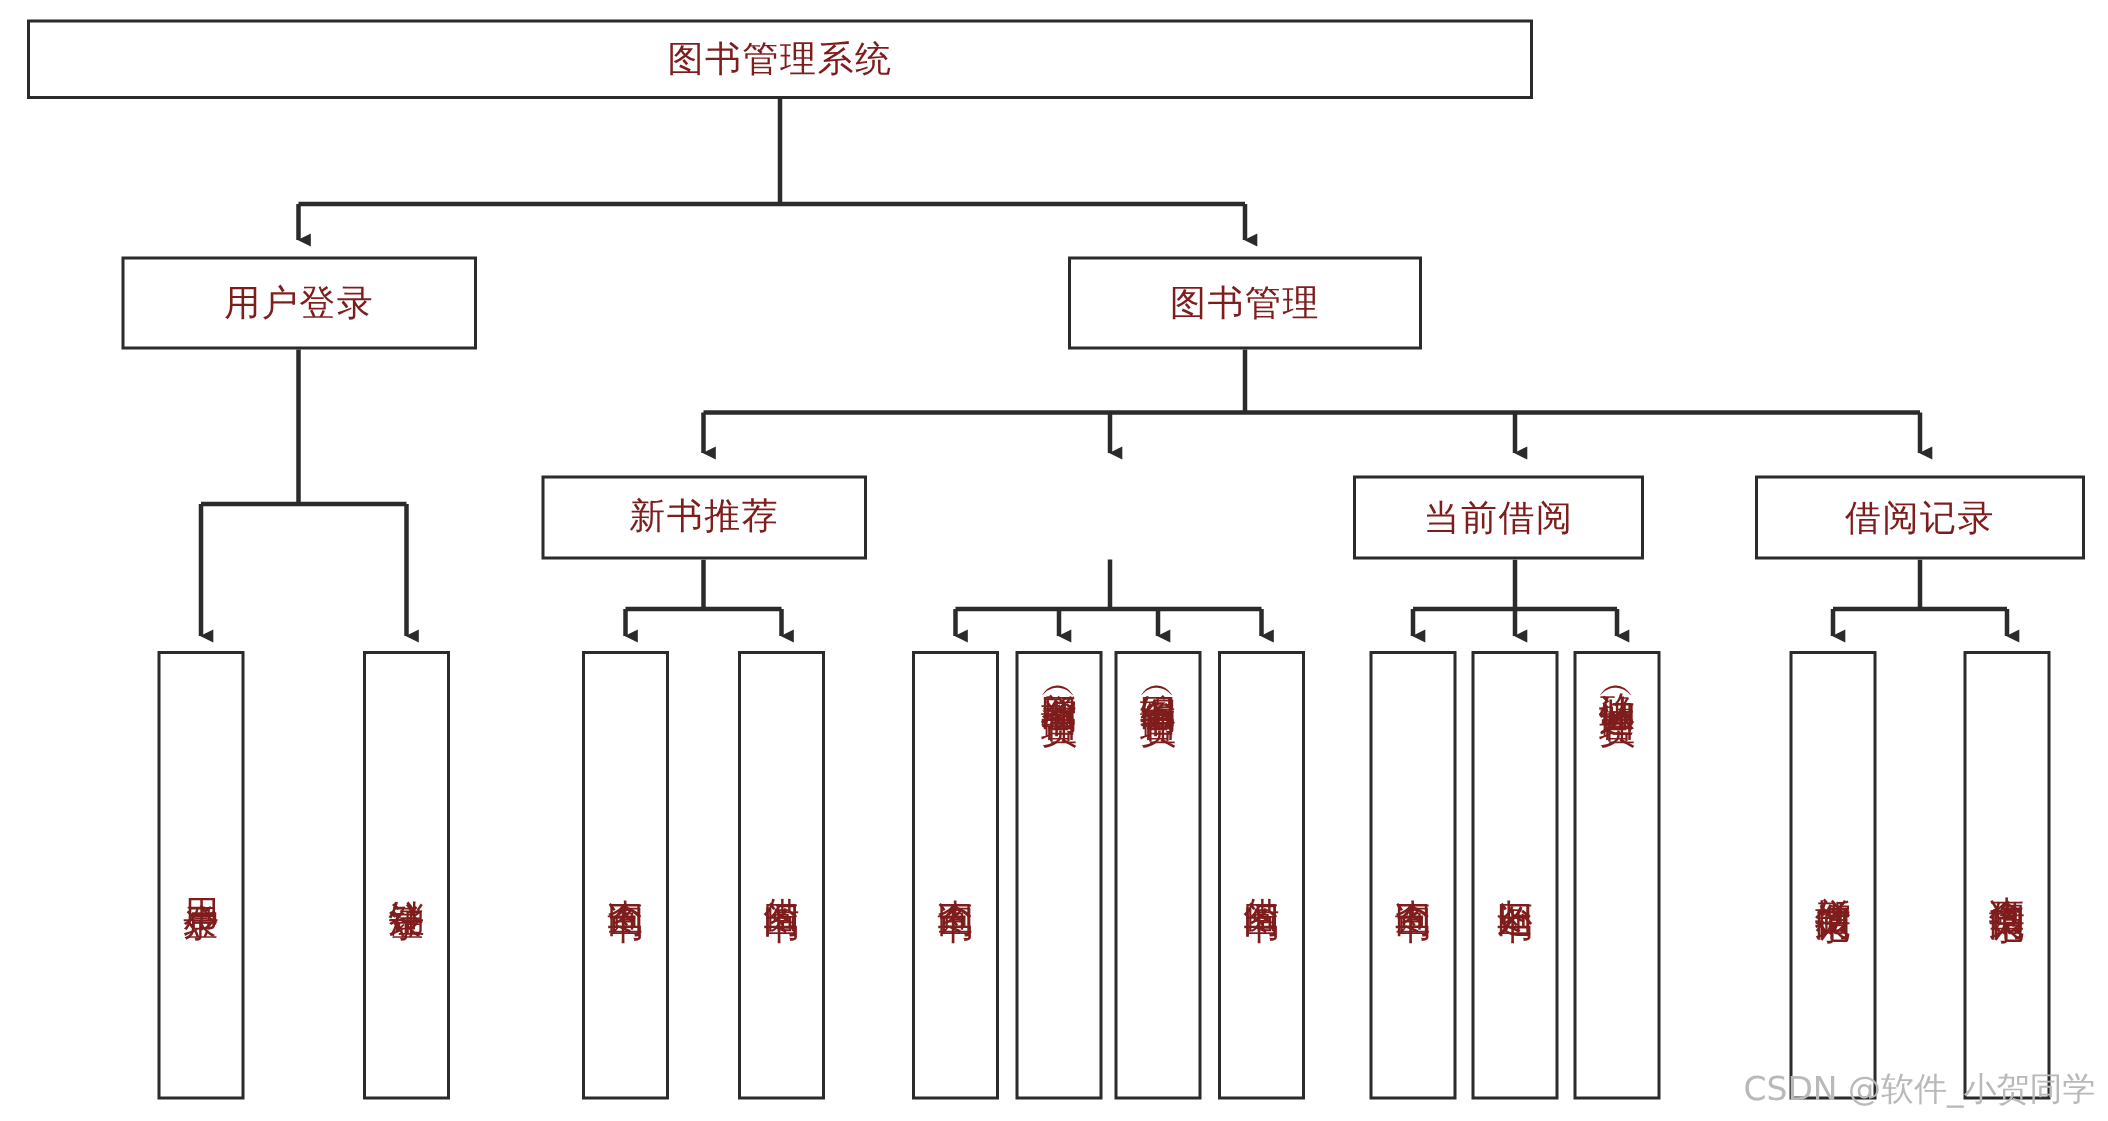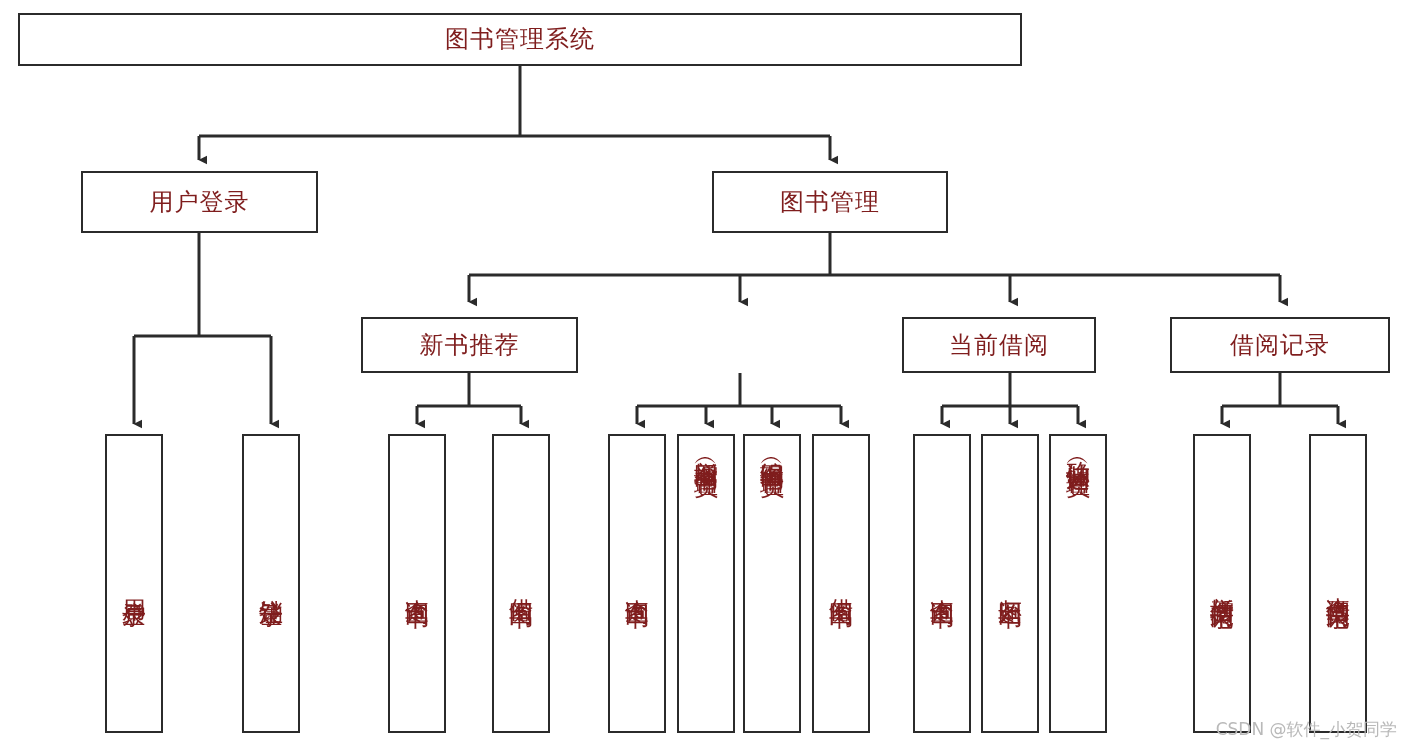--- a/index.html
+++ b/index.html
@@ -53,21 +53,21 @@
   .node.vert.midbox {
     justify-content: center;
   }
   .node-label {
     display: block;
   }
   #watermark {
     position: absolute;
     right: 8px;
     bottom: 6px;
-    font-size: 17px;
+    font-size: 22px;
     color: #b9b9b9;
     white-space: nowrap;
     user-select: none;
   }
 </style>
 </head>
 <body>
 
 <div id="diagram-root">
 

